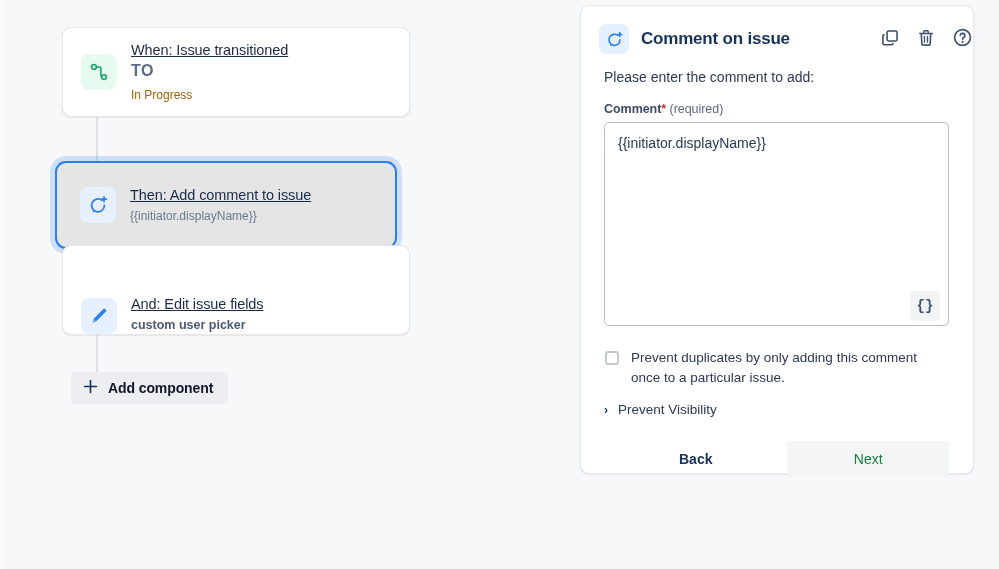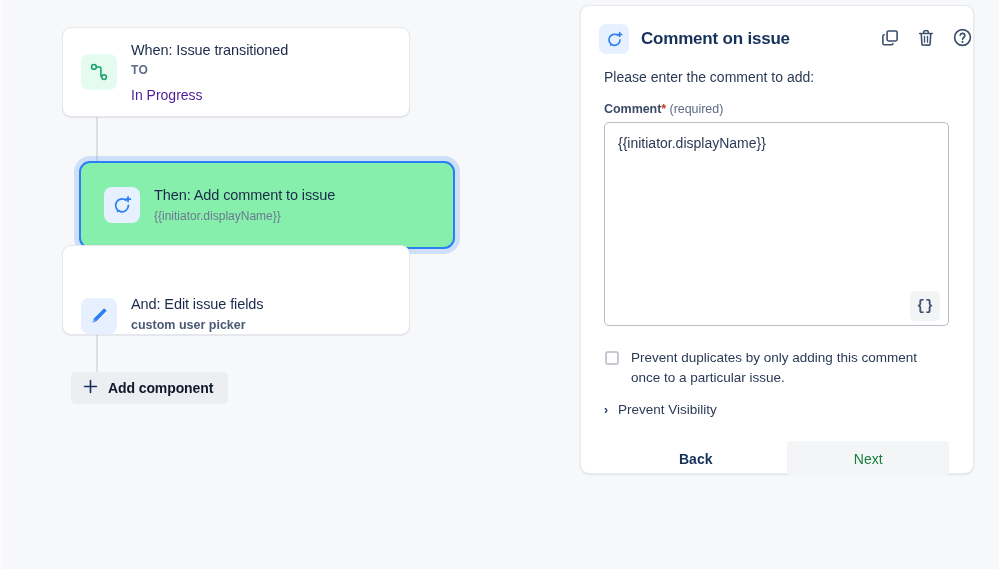--- a/index.html
+++ b/index.html
@@ -51,30 +51,29 @@
     align-items: center;
     box-shadow: 0 1px 1px rgba(9,30,66,0.07), 0 0 1px rgba(9,30,66,0.10);
   }
   .card-1 { top: 0px;   height: 90px; }
   .card-3 { top: 218px; height: 90px; align-items: flex-end; }
 
   .card-selected {
     position: absolute;
     left: -7px;
     top: 134px;
-    width: 376px;
+    width: 342px;
     height: 88px;
     box-sizing: border-box;
-    background: #86efac;
+    background: #e5e5e5;
     border: 2px solid #2a7ff3;
     border-radius: 11px;
     display: flex;
     align-items: center;
     box-shadow: 0 0 0 5px rgba(66,139,246,0.22);
-    margin-left: 24px;
   }
 
   .card-icon {
     width: 36px;
     height: 36px;
     border-radius: 8px;
     margin-left: 18px;
     margin-right: 14px;
     flex: 0 0 36px;
     display: flex;
@@ -84,32 +83,33 @@
   .card-selected .card-icon { margin-left: 23px; }
   .icon-green { background: #e6fbef; }
   .icon-blue  { background: #e6f0fe; }
 
   .card-text { display: flex; flex-direction: column; justify-content: center; }
   .card-title {
     font-size: 14.5px;
     color: #1b2a4b;
     line-height: 19px;
     letter-spacing: -0.1px;
+    text-decoration: underline;
   }
   .card-sub-caps {
-    font-size: 12px;
+    font-size: 16px;
     font-weight: bold;
     color: #5c6b86;
     letter-spacing: 0.4px;
     line-height: 15px;
     margin-top: 3px;
   }
   .card-sub {
-    font-size: 14px;
-    color: #4c1d95;
+    font-size: 12px;
+    color: #a16207;
     line-height: 17px;
     margin-top: 9px;
   }
   .card-sub-bold {
     font-size: 12.5px;
     color: #4a5a77;
     font-weight: bold;
     line-height: 17px;
     margin-top: 3px;
   }

